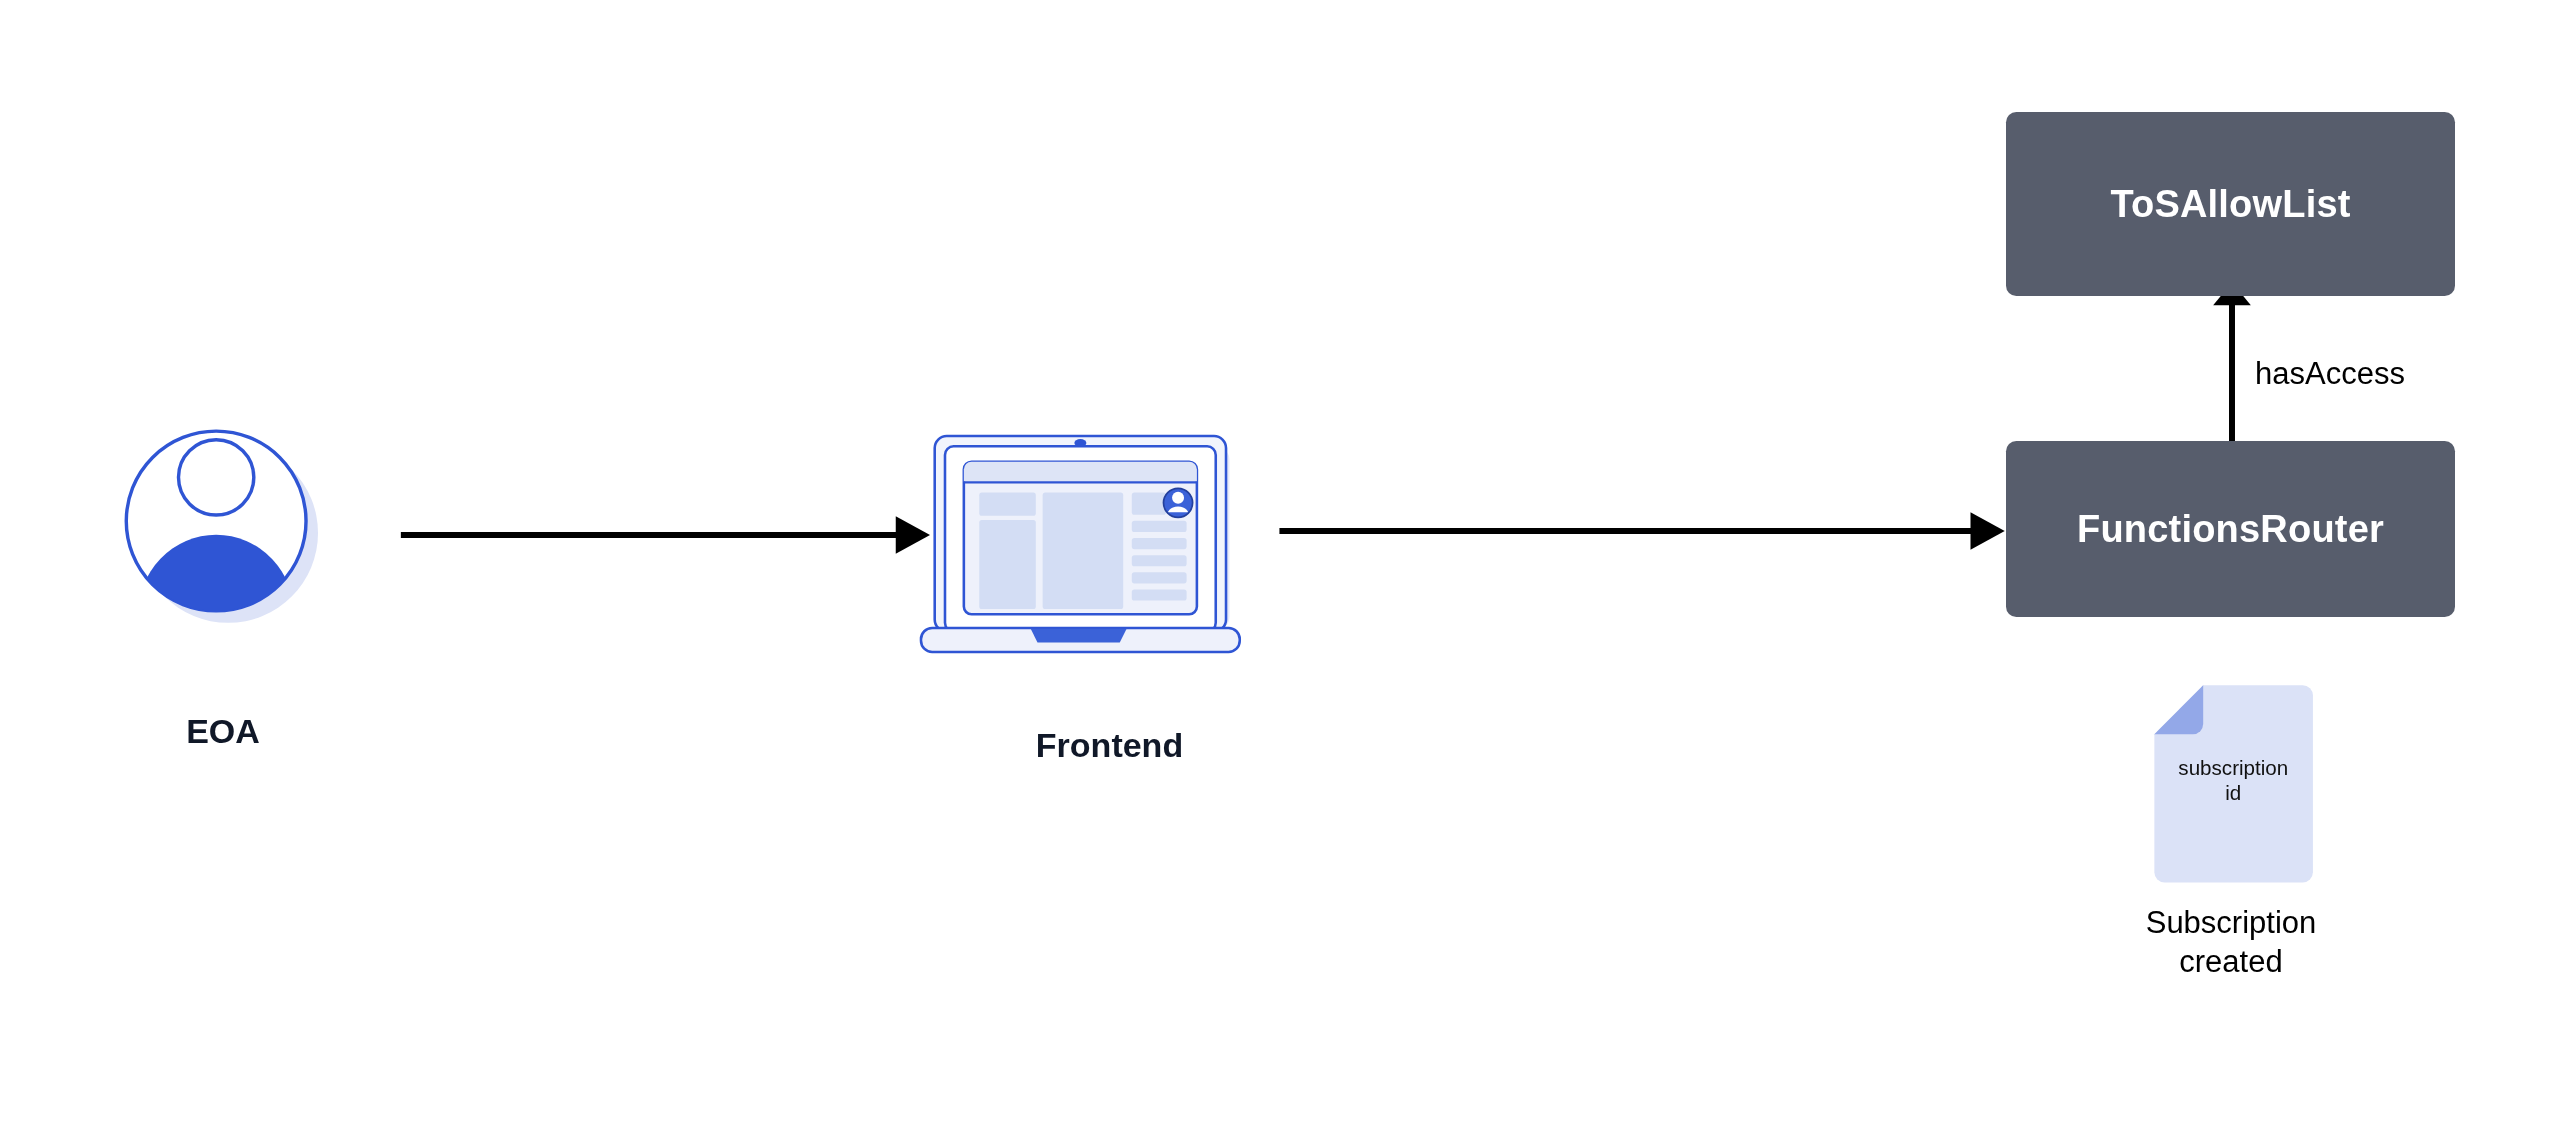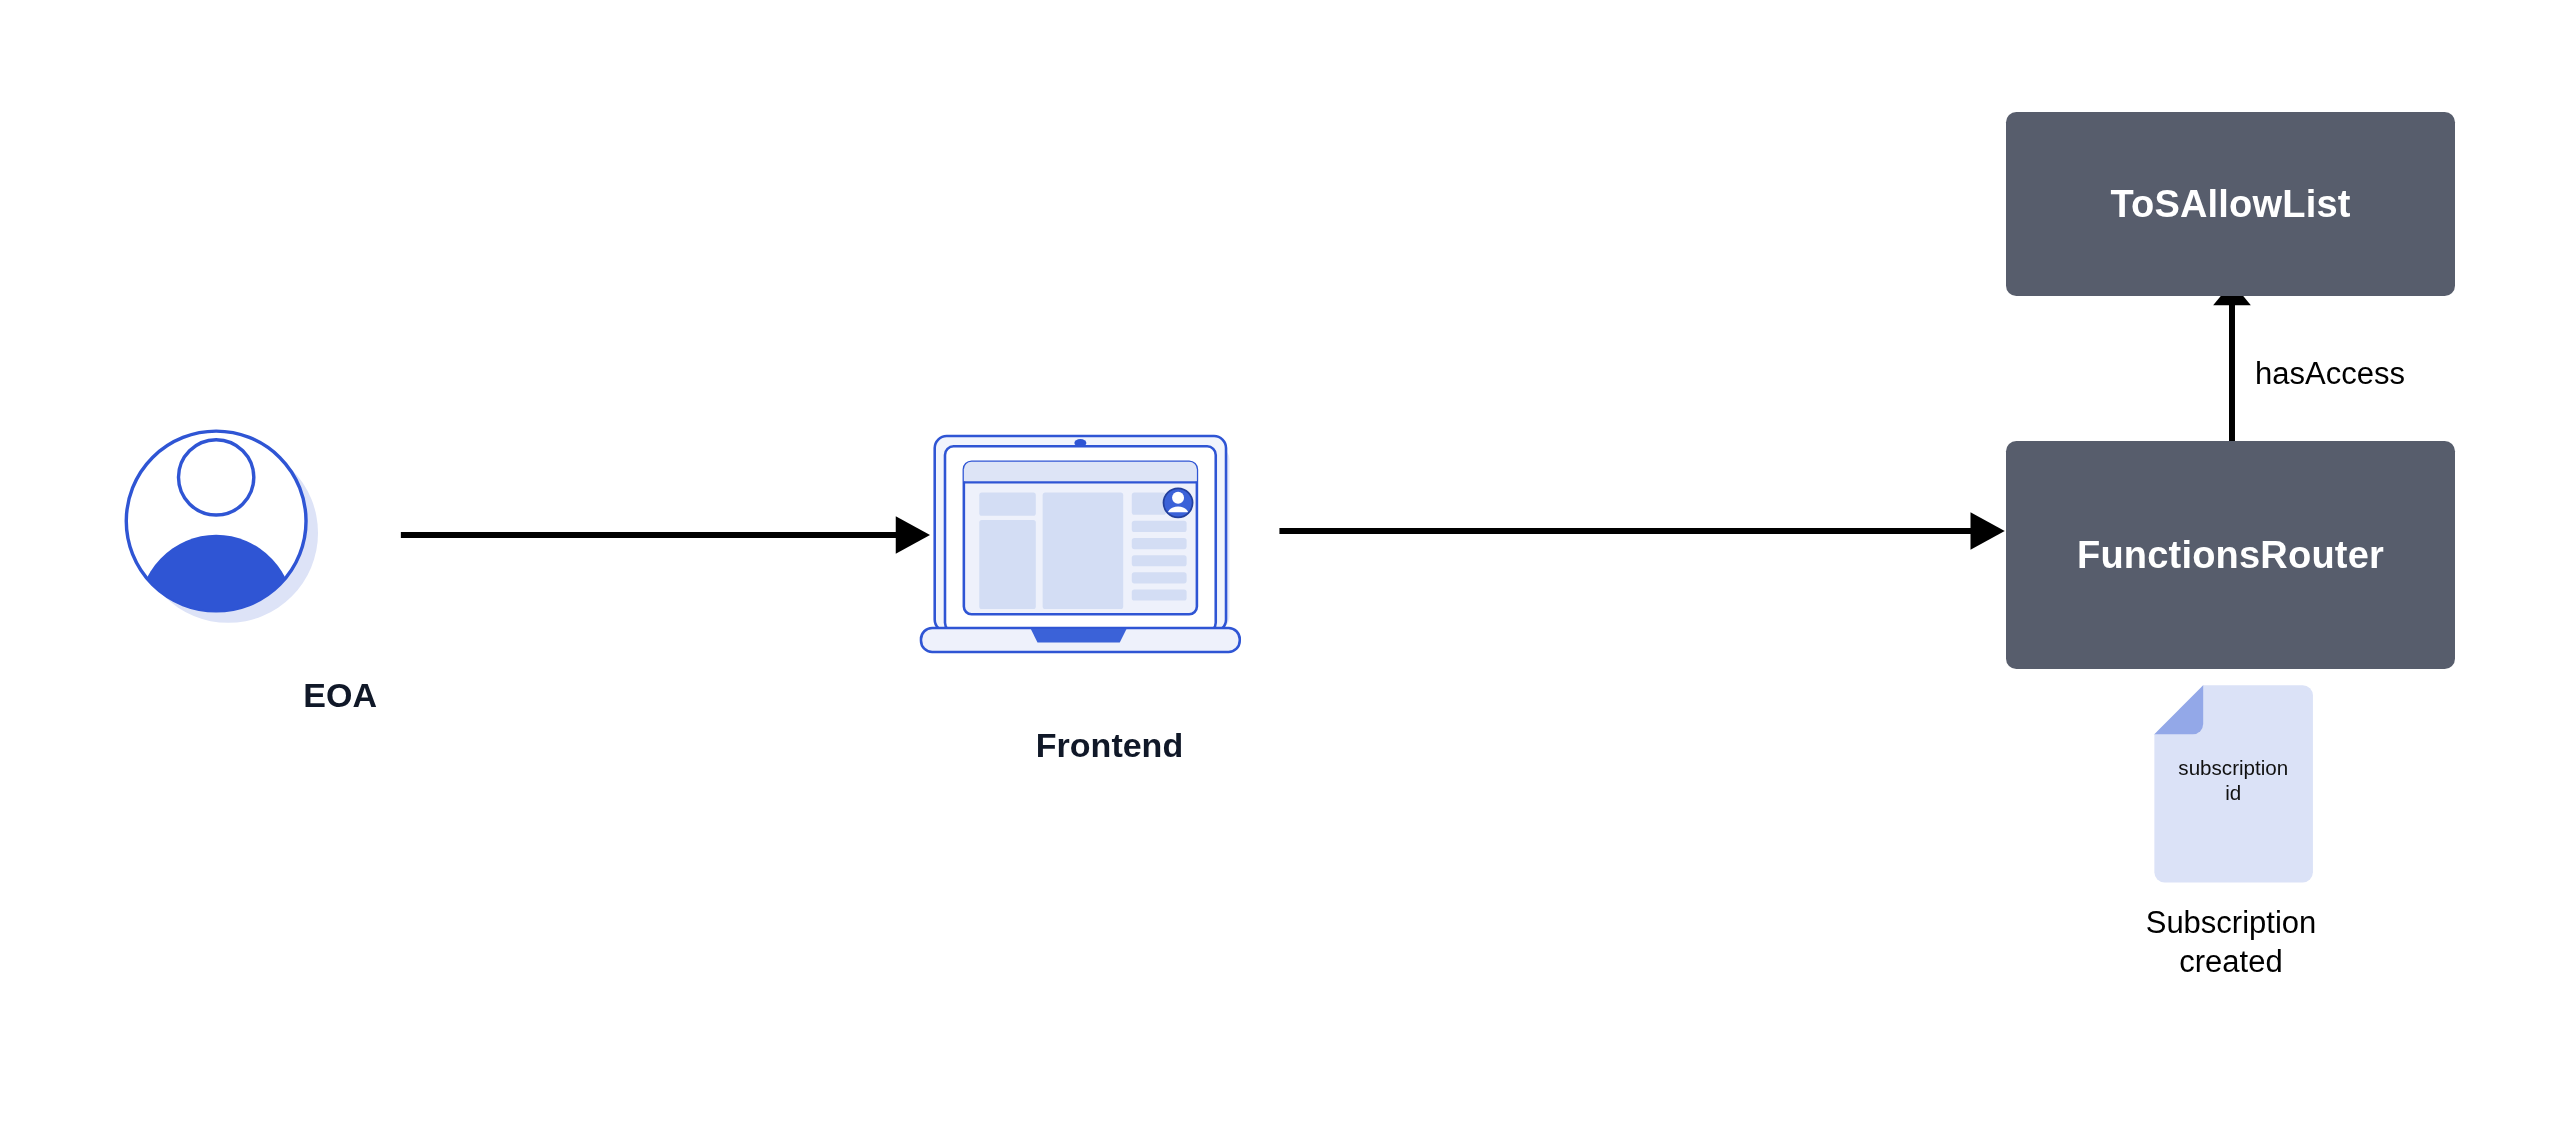--- a/index.html
+++ b/index.html
@@ -101,21 +101,21 @@
 
       <circle cx="112" cy="118" r="105" fill="#ffffff" stroke="#2f55d4" stroke-width="4"></circle>
       <g clip-path="url(#eoaClip)">
 
         <ellipse cx="112" cy="230" rx="92" ry="96" fill="#2f55d4"></ellipse>
       </g>
 
       <circle cx="112" cy="67" r="44" fill="#ffffff" stroke="#2f55d4" stroke-width="4"></circle>
     </svg>
   </div>
-  <div class="abs actor-caption" style="left:69px; top:676px; width:308px;text-align:right;">EOA</div>
+  <div class="abs actor-caption" style="left:69px; top:712px; width:308px;">EOA</div>
 
   <div class="abs" style="left:921px; top:424px; width:377px; height:240px;">
     <svg width="377" height="240" viewBox="0 0 440 280">
 
       <rect x="40" y="26" width="320" height="215" rx="16" fill="#e6eaf9"></rect>
 
       <rect x="16" y="14" width="340" height="228" rx="14" fill="#f1f4fc" stroke="#2f55d4" stroke-width="3"></rect>
 
       <rect x="28" y="26" width="316" height="216" rx="10" fill="#ffffff" stroke="#2f55d4" stroke-width="3"></rect>
 
@@ -171,21 +171,21 @@
       <line x1="35" y1="262" x2="35" y2="22" stroke="#000000" stroke-width="7"></line>
       <path d="M13 26 L35 -1 L57 26 Z" fill="#000000"></path>
     </svg>
   </div>
   <div class="abs edge-label-sans" style="left:2255px; top:356px;">hasAccess</div>
 
   <div class="abs node-box" style="left:2006px; top:112px; width:449px; height:184px;align-items:center;">
     <span class="node-box-label">ToSAllowList</span>
   </div>
 
-  <div class="abs node-box" style="left:2006px; top:441px; width:449px; height:228px;">
+  <div class="abs node-box" style="left:2006px; top:441px; width:449px; height:176px;">
     <span class="node-box-label">FunctionsRouter</span>
   </div>
 
   <div class="abs" style="left:2150px; top:681px; width:163px; height:210px;">
     <svg width="163" height="210" viewBox="0 0 190 245">
 
       <path d="M62 5
                H178
                a12 12 0 0 1 12 12
                V223

